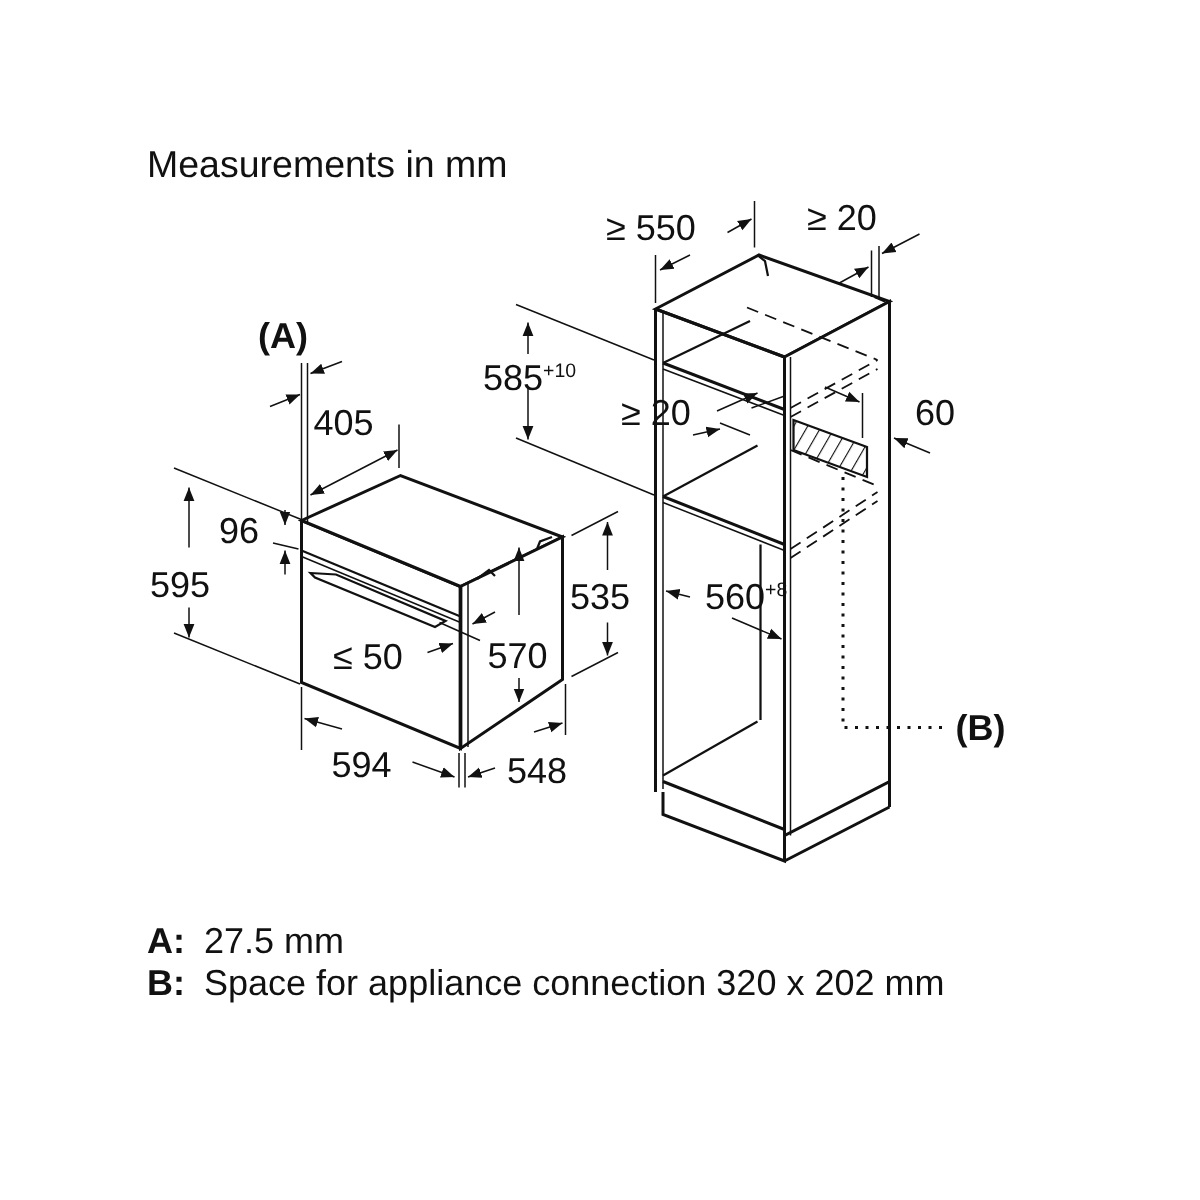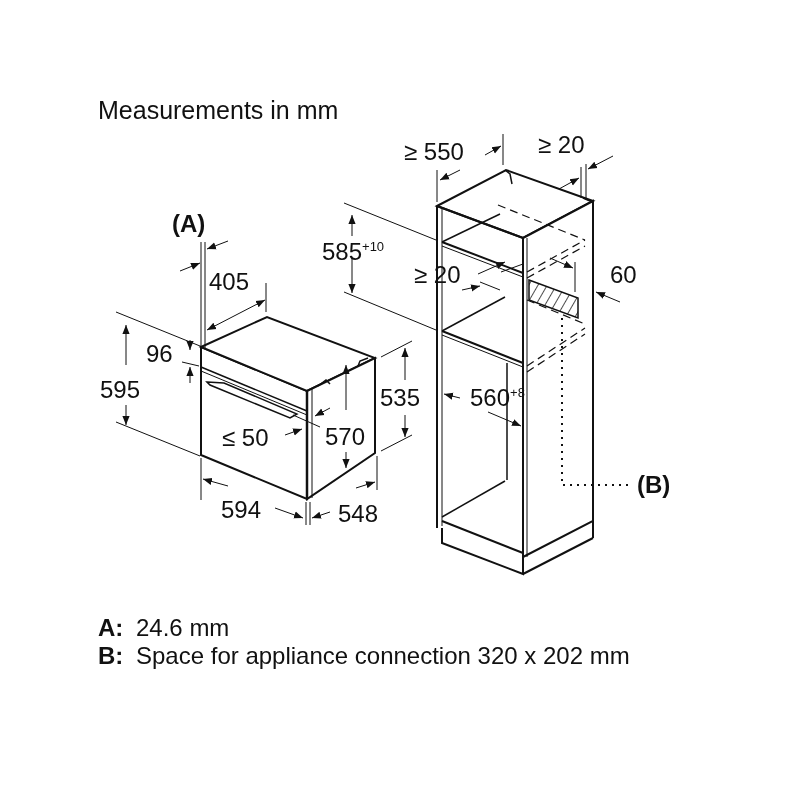--- a/index.html
+++ b/index.html
@@ -185,19 +185,19 @@
   <text class="lbl" x="322" y="260"><tspan>585</tspan><tspan class="sup" dy="-9">+10</tspan></text>
   <text class="lbl" x="414" y="283">≥ 20</text>
   <text class="lbl" x="610" y="283">60</text>
   <text class="lbl" x="470" y="406"><tspan>560</tspan><tspan class="sup" dy="-9">+8</tspan></text>
   <text class="lbl bold" x="637" y="493">(B)</text>
 </svg>
 
 <div class="legend">
   <div class="legend-row">
     <span class="legend-key">A:</span>
-    <span class="legend-text">24.6 mm</span>
+    <span class="legend-text">27.5 mm</span>
   </div>
   <div class="legend-row">
     <span class="legend-key">B:</span>
     <span class="legend-text" style="max-width:500px">Space for appliance connection 320 x 202 mm</span>
   </div>
 </div>
 
 </body></html>

